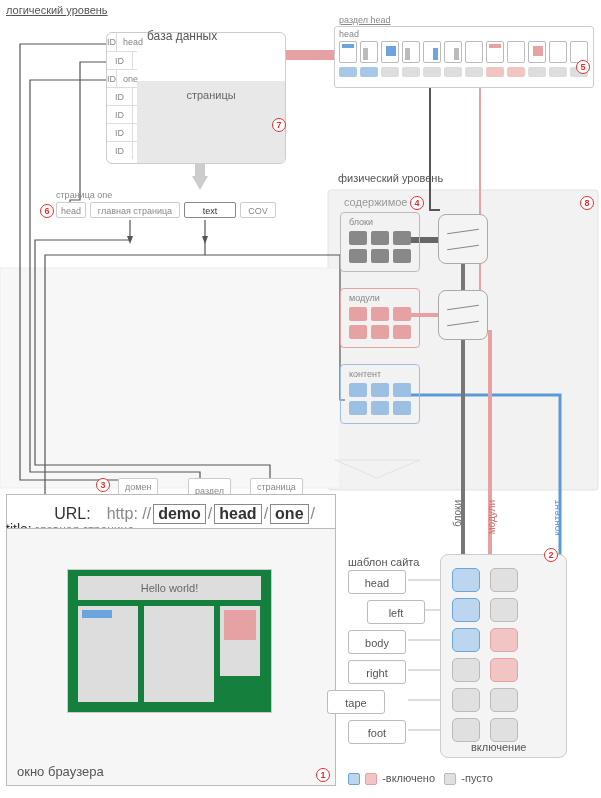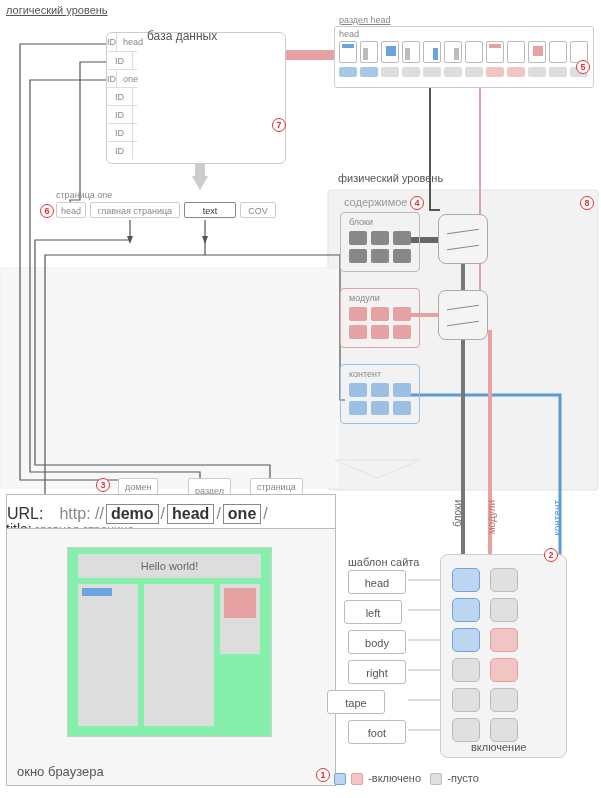--- a/index.html
+++ b/index.html
@@ -100,33 +100,33 @@
   
   .browser-win {
     position: absolute;
     left: 6px; top: 528px;
     width: 330px; height: 258px;
     border: 1px solid #bbb;
     background: #f6f6f6;
   }
   .browser-inner {
     position: absolute;
-    left: 60px; top: 18px;
-    width: 205px; height: 190px;
-    background: #86efac;
+    left: 60px; top: 40px;
+    width: 205px; height: 144px;
+    background: #15803d;
     border: 1px solid #ccc;
   }
   .mini-head { position: absolute; left: 10px; top: 6px; right: 10px; height: 24px; background: #ddd; text-align: center; line-height: 24px; font-size: 11px; color: #666; }
   .mini-left { position: absolute; left: 10px; top: 36px; width: 60px; bottom: 10px; background: #ddd; }
   .mini-left .bl { position: absolute; left: 4px; top: 4px; width: 30px; height: 8px; background: #6aa5e0; }
   .mini-body { position: absolute; left: 76px; top: 36px; width: 70px; bottom: 10px; background: #ddd; }
   .mini-right { position: absolute; left: 152px; top: 36px; width: 40px; height: 70px; background: #ddd; }
   .mini-right .rd { position: absolute; left: 4px; top: 4px; right: 4px; height: 30px; background: #e6a2a2; }
   
-  .urlbar { position: absolute; left: 6px; top: 494px; width: 330px; height: 40px; border: 1px solid #bbb; background: #fff; display: flex; align-items: center; font-size: 16px; color: #888; padding: 0 0; }
+  .urlbar { position: absolute; left: 6px; top: 494px; width: 330px; height: 40px; border: 1px solid #bbb; background: #fff; display: flex; align-items: center; font-size: 16px; color: #888; padding: 0 20px; justify-content: flex-end; }
   .urlbar .seg { border: 1.5px solid #888; padding: 0 4px; margin: 0 2px; font-weight: bold; color: #333; background: #fff; }
   .titlebar { position: absolute; left: 6px; top: 521px; font-size: 12px; }
   
   .tmpl-cell {
     position: absolute;
     width: 58px; height: 24px;
     border: 1px solid #bbb;
     border-radius: 3px;
     background: #fff;
     text-align: center;
@@ -195,20 +195,23 @@
   <path d="M 408 730 L 455 730" stroke="#bbb" stroke-width="1.2" fill="none"></path>
 
   <polygon points="335,460 420,460 377,478" fill="#f2f2f2" stroke="#e3e3e3"></polygon>
 </svg>
 
 <div class="lbl" style="left:6px;top:4px;text-decoration:underline;">логический уровень</div>
 <div class="lbl" style="left:338px;top:172px;">физический уровень</div>
 
 <div class="panel" style="left:106px;top:32px;width:180px;height:132px;border-radius:6px;">
   <div class="lbl" style="left:40px;top:-16px;font-size:12px;margin-top:12px;">база данных</div>
+  <div style="position:absolute;left:30px;right:0;top:48px;bottom:0;" class="db-sec-pages">
+    <div style="text-align:center;font-size:11px;color:#666;line-height:28px;">страницы</div>
+  </div>
   <div style="position:absolute;left:0;top:0;width:30px;bottom:0;">
     <div class="db-row" style="border-top:none;">
         <div class="db-id">ID</div>
         <div class="db-name">head</div>
       </div>
     <div class="db-row">
         <div class="db-id">ID</div>
       </div>
     <div class="db-row">
         <div class="db-id">ID</div>
@@ -359,21 +362,21 @@
     <div class="mini-right">
         <div class="rd"></div>
       </div>
   </div>
   <div class="lbl" style="left:10px;bottom:6px;top:auto;font-size:13px;">окно браузера</div>
 </div>
 <div class="badge" style="left:316px;top:768px;">1</div>
 
 <div class="lbl" style="left:348px;top:556px;">шаблон сайта</div>
 <div class="tmpl-cell" style="left:348px;top:570px;">head</div>
-<div class="tmpl-cell" style="left:344px;top:600px;">left</div>
+<div class="tmpl-cell" style="left:367px;top:600px;">left</div>
 <div class="tmpl-cell" style="left:348px;top:630px;">body</div>
 <div class="tmpl-cell" style="left:348px;top:660px;">right</div>
 <div class="tmpl-cell" style="left:327px;top:690px;">tape</div>
 <div class="tmpl-cell" style="left:348px;top:720px;">foot</div>
 
 <div class="panel" style="left:440px;top:554px;width:127px;height:204px;border-radius:8px;background:#f4f4f4;">
   <div class="lbl" style="left:30px;bottom:4px;top:auto;">включение</div>
 </div>
 <div class="badge" style="left:544px;top:548px;">2</div>
 
@@ -384,20 +387,20 @@
 <div class="inc-node gray" style="left:452px;top:688px;"></div>
 <div class="inc-node gray" style="left:452px;top:718px;"></div>
 
 <div class="inc-node gray" style="left:490px;top:568px;"></div>
 <div class="inc-node gray" style="left:490px;top:598px;"></div>
 <div class="inc-node red" style="left:490px;top:628px;"></div>
 <div class="inc-node red" style="left:490px;top:658px;"></div>
 <div class="inc-node gray" style="left:490px;top:688px;"></div>
 <div class="inc-node gray" style="left:490px;top:718px;"></div>
 
-<div class="lbl" style="left:334px;top:772px;">
+<div class="lbl" style="left:348px;top:772px;">
   <span class="legend-sq" style="background:#bcd6f0;border-color:#6aa5e0;"></span>
   <span class="legend-sq" style="background:#f2c5c5;border-color:#e6a2a2;"></span>
   <span>-включено</span>
   &nbsp;
   <span class="legend-sq" style="background:#e0e0e0;"></span>
   <span>-пусто</span>
 </div>
 
 </body></html>

